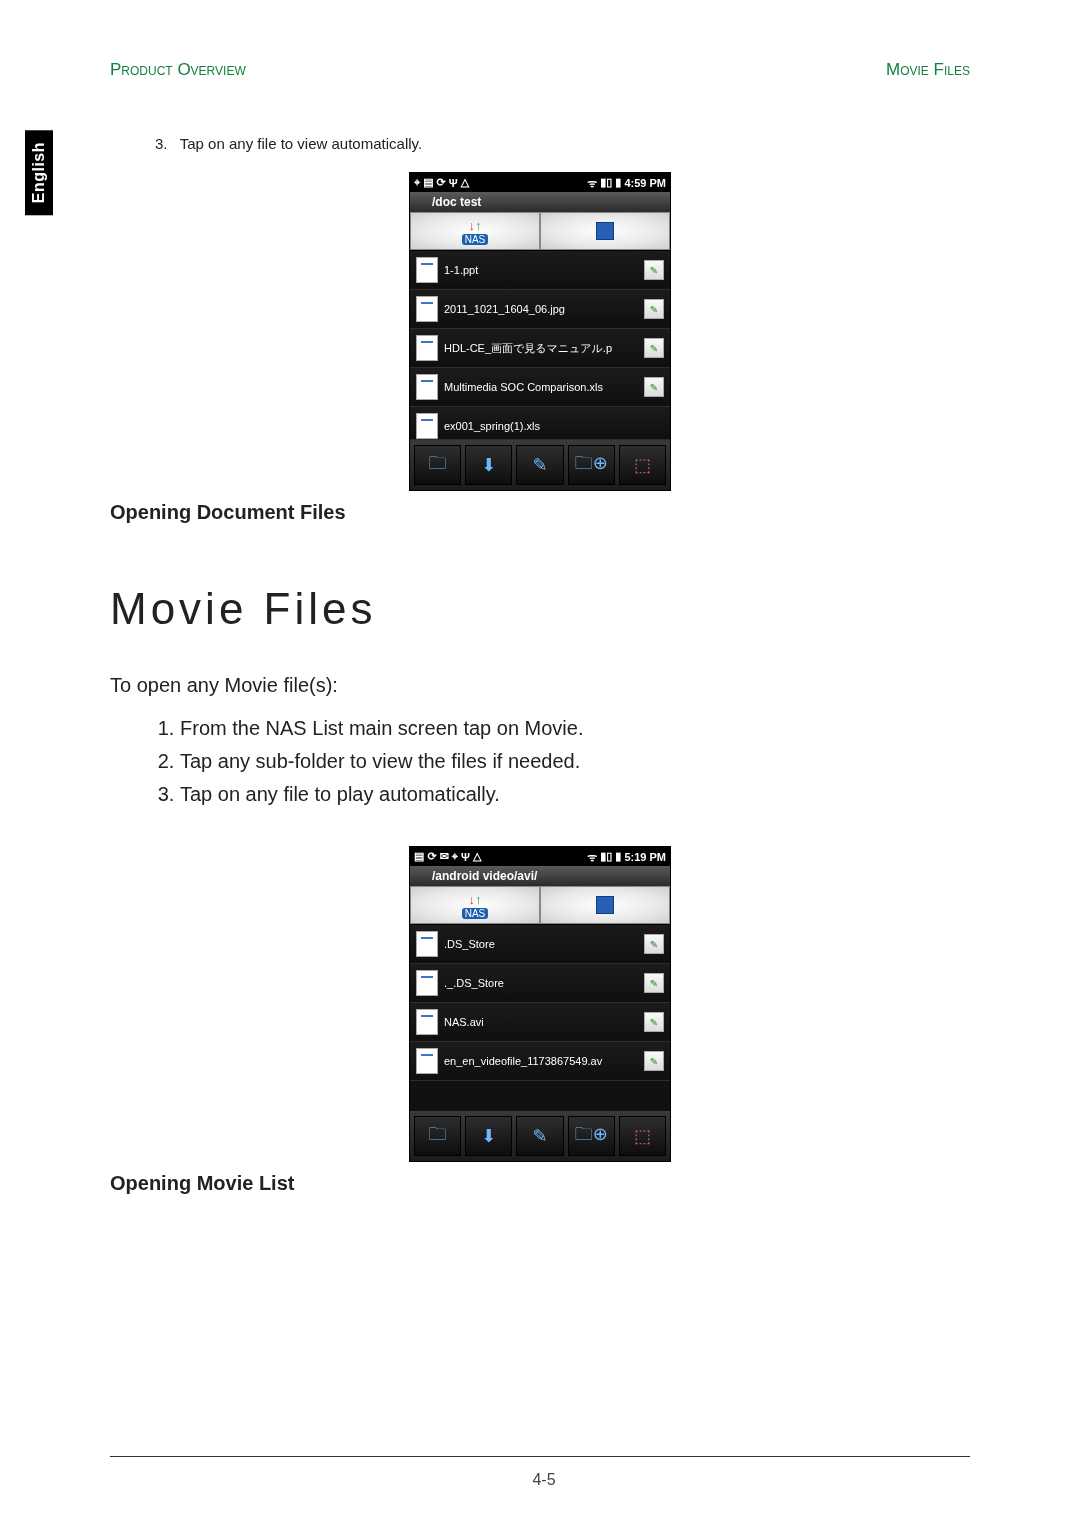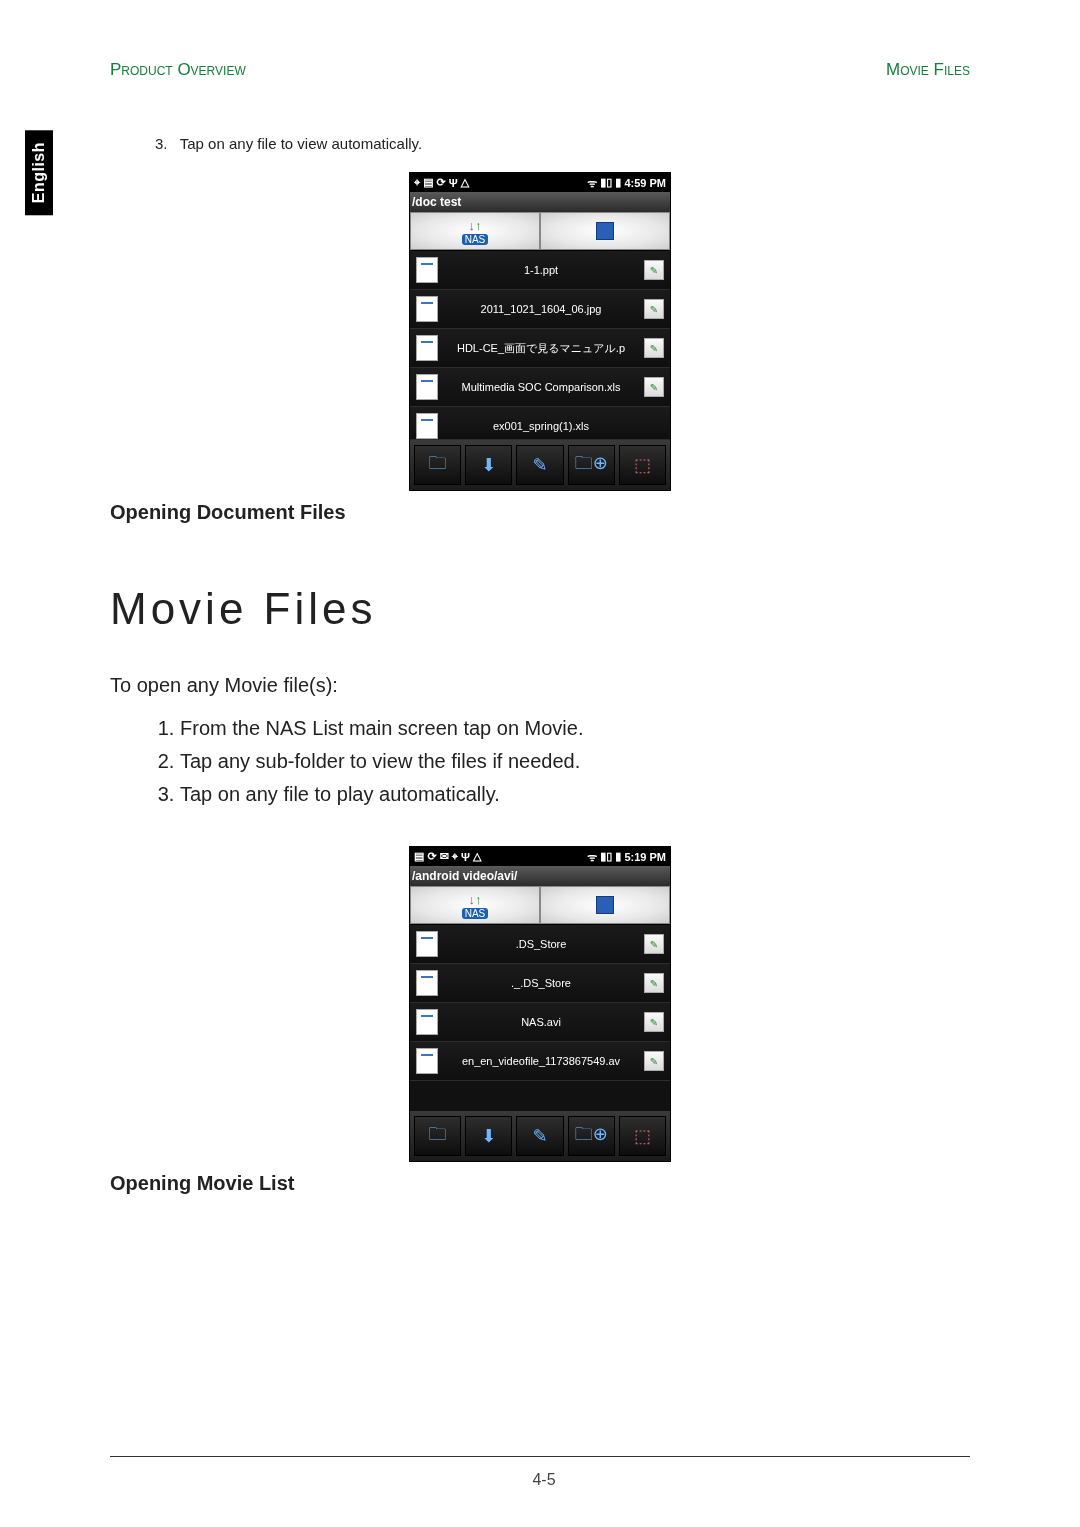--- a/index.html
+++ b/index.html
@@ -84,42 +84,42 @@
     font-size: 11px;
     font-weight: bold;
   }
   .status-left, .status-right { display: flex; gap: 3px; align-items: center; }
   .status-right .timestr { font-weight: bold; }
   .path-bar {
     background: linear-gradient(#5a5a5a, #2b2b2b);
     color: #fff;
     font-size: 12px;
     font-weight: bold;
-    padding: 3px 2px;
+    padding: 3px 22px;
   }
   .top-btn-row {
     display: flex;
     border-bottom: 1px solid #000;
   }
   .top-btn {
     flex: 1;
     height: 38px;
     background: radial-gradient(ellipse at center, #fff 0%, #e8e8e8 60%, #cfcfcf 100%);
     display: flex;
     align-items: center;
     justify-content: center;
     border: 1px solid #888;
     box-sizing: border-box;
   }
   .nas-label { font-size: 10px; background:#1b5fae; color:#fff; padding:0 3px; border-radius:3px;}
   .nas-ico { display:flex; flex-direction:column; align-items:center; gap:1px;}
   .arrows { color:#c93f3f; font-weight:bold; font-size:13px;}
   .arrows .g { color:#2c8a2c;}
   .smb-ico { width:16px;height:16px;background:#2a5fb8; border:1px solid #153c7a;}
-  .file-list { background:#14b8a6;text-align:center; }
+  .file-list { background:#14b8a6; }
   .file-row {
     display: flex;
     align-items: center;
     gap: 6px;
     padding: 6px 6px;
     border-bottom: 1px solid #2d2d2d;
     background: linear-gradient(#1b1b1b,#0f0f0f);
     font-size: 11px;
   }
   .file-ico {

